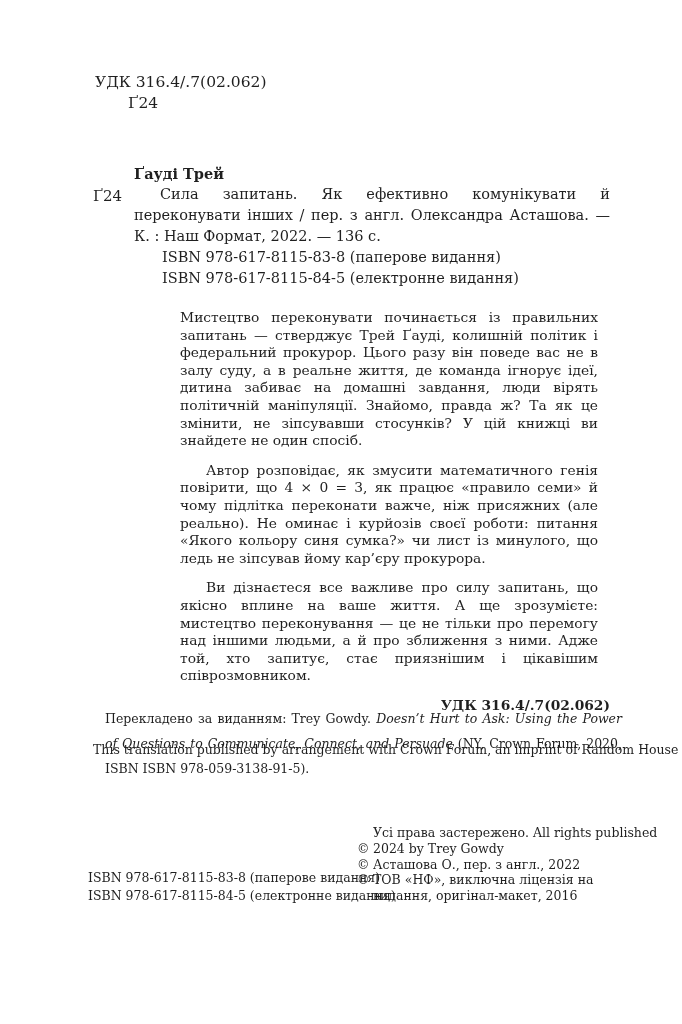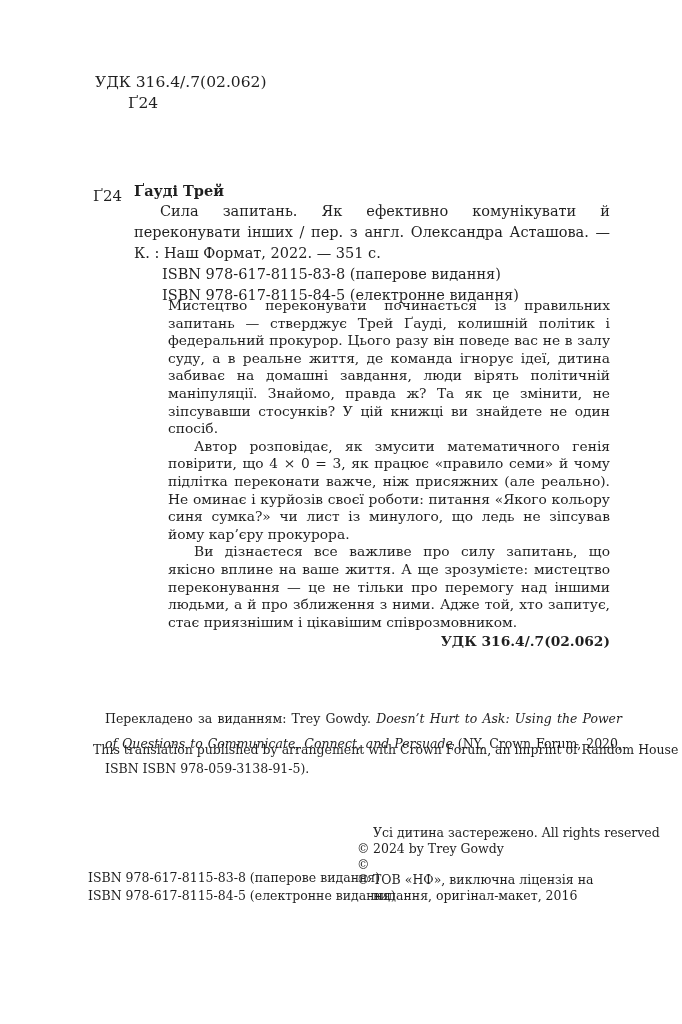--- a/index.html
+++ b/index.html
@@ -34,21 +34,21 @@
   .catalog-label {
     position: absolute;
     left: 93px;
     top: 186px;
     font-size: 15px;
     line-height: 21px;
   }
   .catalog-card {
     position: absolute;
     left: 134px;
-    top: 180px;
+    top: 163px;
     width: 476px;
     font-size: 14.5px;
     line-height: 21px;
   }
   .catalog-card .author {
     font-weight: bold;
   }
   .catalog-card .desc {
     margin: 0;
     text-align: justify;
@@ -62,21 +62,21 @@
   .annotation {
     position: absolute;
     left: 168px;
     top: 297px;
     width: 442px;
     font-size: 13.8px;
     line-height: 17.6px;
     text-align: justify;
   }
   .annotation p {
-    margin: 0;
+    margin: 12px;
   }
   .annotation p.ind {
     text-indent: 26px;
   }
   .annotation .udk-footer {
     font-weight: bold;
     text-align: right;
     margin-top: 2px;
   }
 
@@ -139,21 +139,21 @@
 
   <div class="udk-top">
     <div>УДК 316.4/.7(02.062)</div>
     <div class="author-sign">Ґ24</div>
   </div>
 
   <div class="catalog-label">Ґ24</div>
 
   <div class="catalog-card">
     <div class="author">Ґауді Трей</div>
-    <p class="desc">Сила запитань. Як ефективно комунікувати й переконувати інших / пер. з англ. Олександра Асташова. — К. : Наш Формат, 2022. — 351 с.</p>
+    <p class="desc">Сила запитань. Як ефективно комунікувати й переконувати інших / пер. з англ. Олександра Асташова. — К. : Наш Формат, 2022. — 136 с.</p>
     <div class="isbn">ISBN 978-617-8115-83-8 (паперове видання)</div>
     <div class="isbn">ISBN 978-617-8115-84-5 (електронне видання)</div>
   </div>
 
   <div class="annotation">
     <p>Мистецтво переконувати починається із правильних запитань — стверджує Трей Ґауді, колишній політик і федеральний прокурор. Цього разу він поведе вас не в залу суду, а в реальне життя, де команда ігнорує ідеї, дитина забиває на домашні завдання, люди вірять політичній маніпуляції. Знайомо, правда ж? Та як це змінити, не зіпсувавши стосунків? У цій книжці ви знайдете не один спосіб.</p>
     <p class="ind">Автор розповідає, як змусити математичного генія повірити, що 4 × 0 = 3, як працює «правило семи» й чому підлітка переконати важче, ніж присяжних (але реально). Не оминає і курйозів своєї роботи: питання «Якого кольору синя сумка?» чи лист із минулого, що ледь не зіпсував йому кар’єру прокурора.</p>
     <p class="ind">Ви дізнаєтеся все важливе про силу запитань, що якісно вплине на ваше життя. А ще зрозумієте: мистецтво переконування — це не тільки про перемогу над іншими людьми, а й про зближення з ними. Адже той, хто запитує, стає приязнішим і цікавішим співрозмовником.</p>
     <div class="udk-footer">УДК 316.4/.7(02.062)</div>
   </div>
@@ -161,27 +161,28 @@
   <p class="credit"><span>Перекладено за виданням: Trey Gowdy. </span><em>Doesn’t Hurt to Ask: Using the Power of Questions to Communicate, Connect, and Persuade</em><span> (NY, Crown Forum, 2020, ISBN ISBN 978-059-3138-91-5).</span></p>
 
   <div class="arrangement">This translation published by arrangement with Crown Forum, an imprint of Random House LLC.</div>
 
   <div class="footer-left">
     <div>ISBN 978-617-8115-83-8 (паперове видання)</div>
     <div>ISBN 978-617-8115-84-5 (електронне видання)</div>
   </div>
 
   <div class="footer-right">
-    <div class="rights">Усі дитина застережено. All rights reserved</div>
+    <div class="rights">Усі права застережено. All rights published</div>
     <div class="c-row">
       <span class="c-sym">©</span>
       <span class="c-text">2024 by Trey Gowdy</span>
     </div>
     <div class="c-row">
       <span class="c-sym">©</span>
+      <span class="c-text">Асташова О., пер. з англ., 2022</span>
     </div>
     <div class="c-row">
       <span class="c-sym">©</span>
       <span class="c-text">ТОВ «НФ», виключна ліцензія на видання, оригінал-макет, 2016</span>
     </div>
   </div>
 
 </div>
 
 </body></html>

